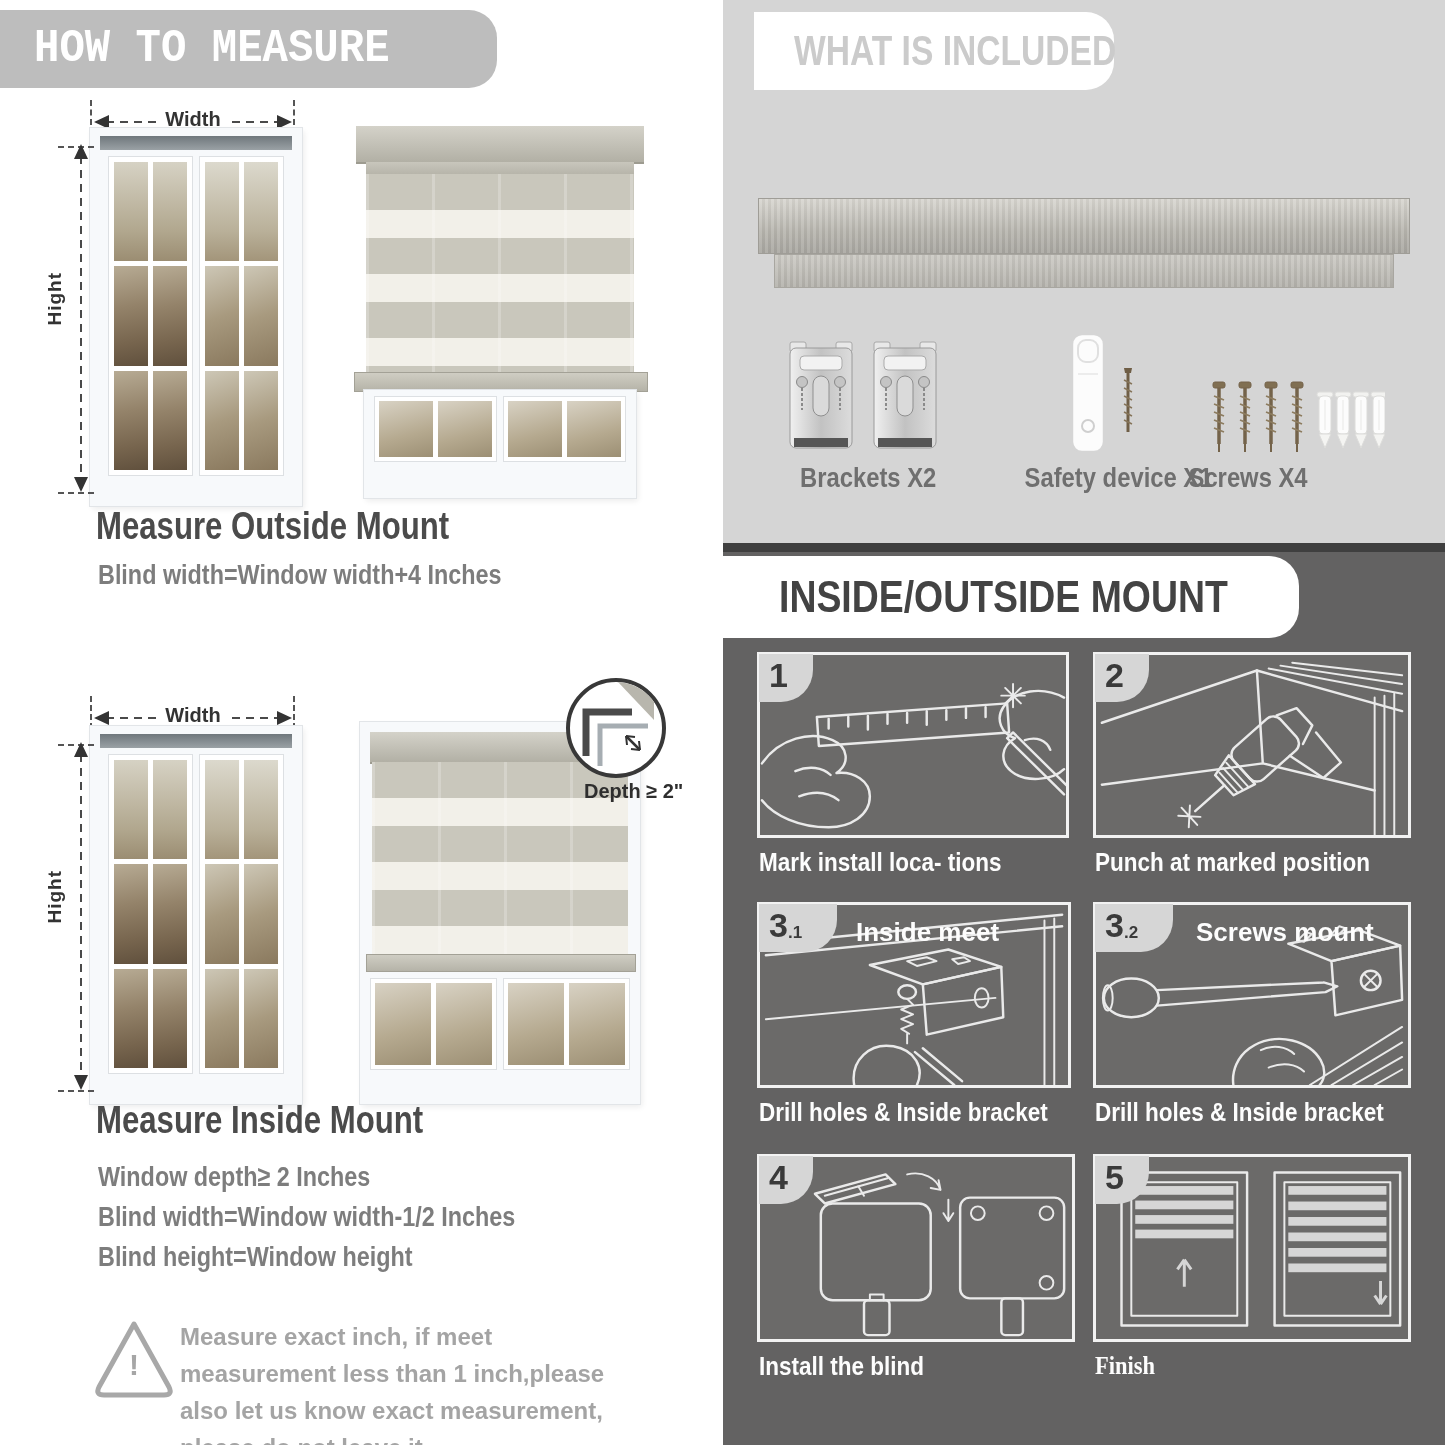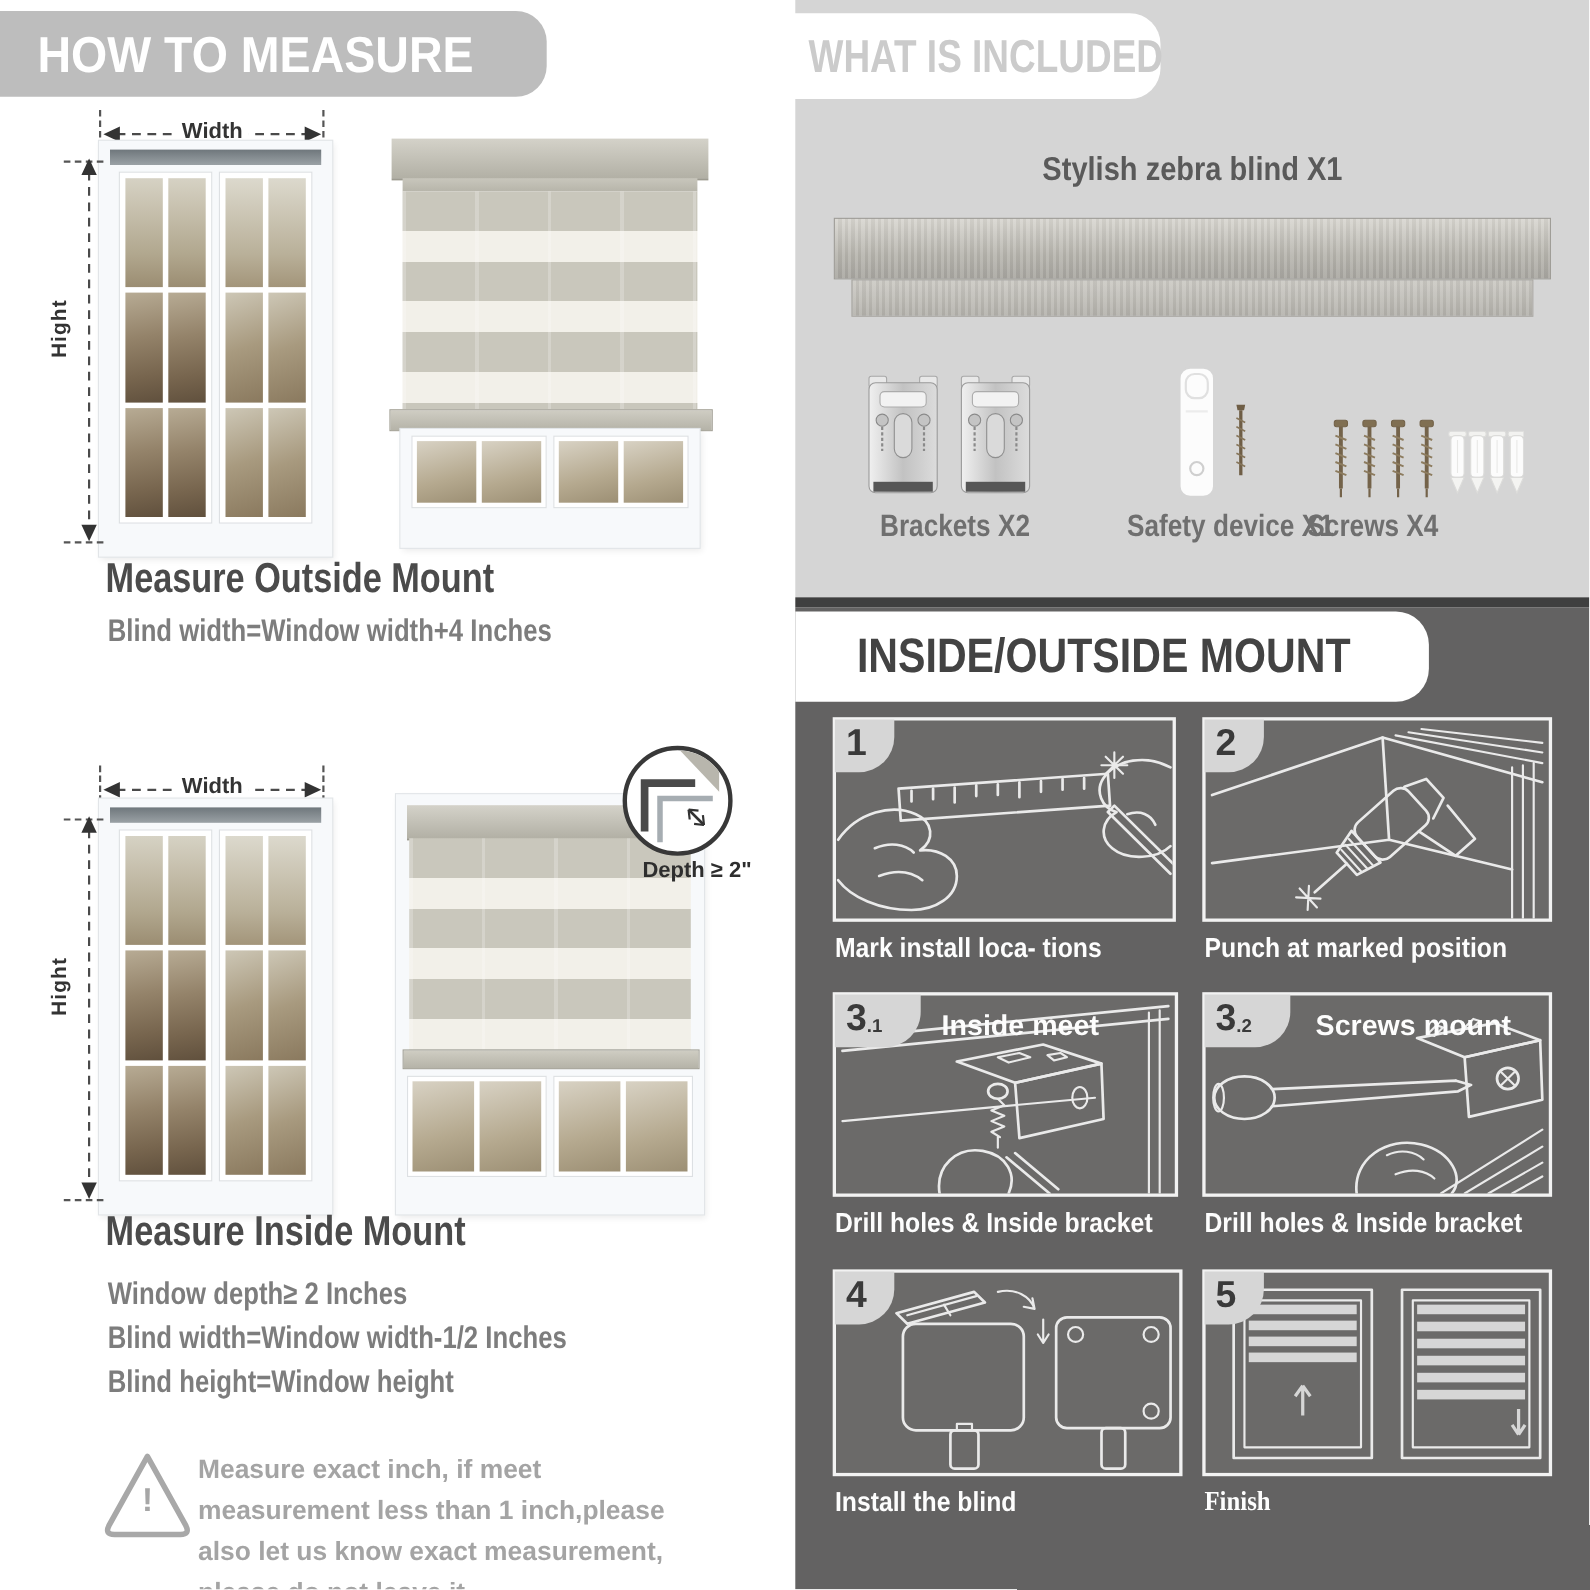--- a/index.html
+++ b/index.html
@@ -6,21 +6,21 @@
   #canvas{position:relative;width:1445px;height:1445px;background:#ffffff;overflow:hidden;
           font-family:"Liberation Sans",sans-serif;}
   .abs{position:absolute;}
   .sx{display:inline-block;transform-origin:left center;white-space:nowrap;}
   .sx80{transform:scaleX(.80);} .sx82{transform:scaleX(.82);} .sx85{transform:scaleX(.85);}
   .sx88{transform:scaleX(.88);} .sx90{transform:scaleX(.90);} .sx92{transform:scaleX(.92);}
 
   
   .banner-left{left:0;top:10px;width:497px;height:78px;background:#bdbdbd;
     border-radius:0 28px 28px 0;color:#fff;font-weight:bold;font-size:46px;
-    line-height:78px;padding-left:34px;box-sizing:border-box;}
+    line-height:78px;padding-left:34px;box-sizing:border-box;font-family:Liberation Mono, monospace;}
   .h2{color:#4b4b4b;font-weight:bold;font-size:38px;}
   .bodyline{color:#7d7d7d;font-weight:bold;font-size:28.5px;}
 
   
   .photo-window{background:#f7f9fb;box-shadow:0 0 0 1px #e2e5e8, 2px 3px 6px rgba(0,0,0,.08);}
   .pw-top{position:absolute;top:8px;left:10px;right:10px;height:14px;
     background:linear-gradient(180deg,#6f777c,#9aa1a5);}
   .pw-glass{position:absolute;top:28px;left:18px;right:18px;bottom:30px;display:flex;gap:6px;}
   .sash{flex:1;background:#fff;border:1px solid #dde0e3;padding:5px;display:grid;
     grid-template-columns:1fr 1fr;grid-auto-rows:1fr;gap:5px;box-sizing:border-box;}
@@ -50,21 +50,21 @@
   .mini-pane{background:linear-gradient(165deg,#d8d2c4,#b5a98f 60%,#9c8f74);}
 
   .mag{border:4px solid #383838;border-radius:50%;background:#fff;overflow:hidden;}
   .depth-label{font-size:20px;font-weight:bold;color:#2e2e2e;}
 
   .warn-text{font-size:24px;font-weight:bold;color:#a4a4a4;line-height:37px;}
   .warn-mark{font-size:30px;font-weight:bold;color:#a6a6a6;text-align:center;}
 
   
   .right-top{left:723px;top:0;width:722px;height:543px;background:#d5d5d5;}
-  .banner-right{left:695px;top:12px;width:360px;height:78px;background:#ffffff;
+  .banner-right{left:754px;top:12px;width:360px;height:78px;background:#ffffff;
     border-radius:0 28px 28px 0;color:#cbcbcb;font-weight:bold;font-size:42px;
     line-height:78px;padding-left:40px;box-sizing:border-box;}
   .blind-title{left:723px;top:138px;width:722px;text-align:center;color:#5a5a5a;
     font-weight:bold;font-size:30px;}
   .headrail{left:758px;top:198px;width:652px;height:56px;border:1px solid #9f9d97;box-sizing:border-box;
     background:linear-gradient(180deg,#d8d6d0,#b7b5ae 60%,#a8a6a0);}
   .headrail:after,.valance:after{content:"";position:absolute;inset:0;
     background:repeating-linear-gradient(90deg,rgba(255,255,255,.10) 0 3px,rgba(0,0,0,.04) 3px 6px);}
   .valance{left:774px;top:254px;width:620px;height:34px;border:1px solid #a8a6a0;box-sizing:border-box;
     background:linear-gradient(180deg,#cbc9c3,#b3b1ab);}
@@ -255,23 +255,20 @@
   </svg>
   <div class="abs warn-mark" style="left:112px;top:1348px;width:44px;">!</div>
   <div class="abs warn-text" style="left:180px;top:1318px;width:460px;">Measure exact inch, if meet measurement less than 1 inch,please also let us know exact measurement, please do not leave it</div>
 
   <div class="abs right-top"></div>
 
   <div class="abs banner-right">
     <span class="sx sx80">WHAT IS INCLUDED</span>
   </div>
 
-  <div class="abs blind-title">
-    <span class="sx sx88" style="transform-origin:center;">Stylish zebra blind X1</span>
-  </div>
 
   <div class="abs headrail"></div>
   <div class="abs valance"></div>
 
   <svg class="abs" style="left:788px;top:338px;" width="150" height="122">
     <defs>
       <linearGradient id="met" x1="0" y1="0" x2="1" y2="0">
         <stop offset="0" stop-color="#f0f0f0"></stop>
           <stop offset=".5" stop-color="#c2c2c2"></stop>
           <stop offset="1" stop-color="#dcdcdc"></stop>

